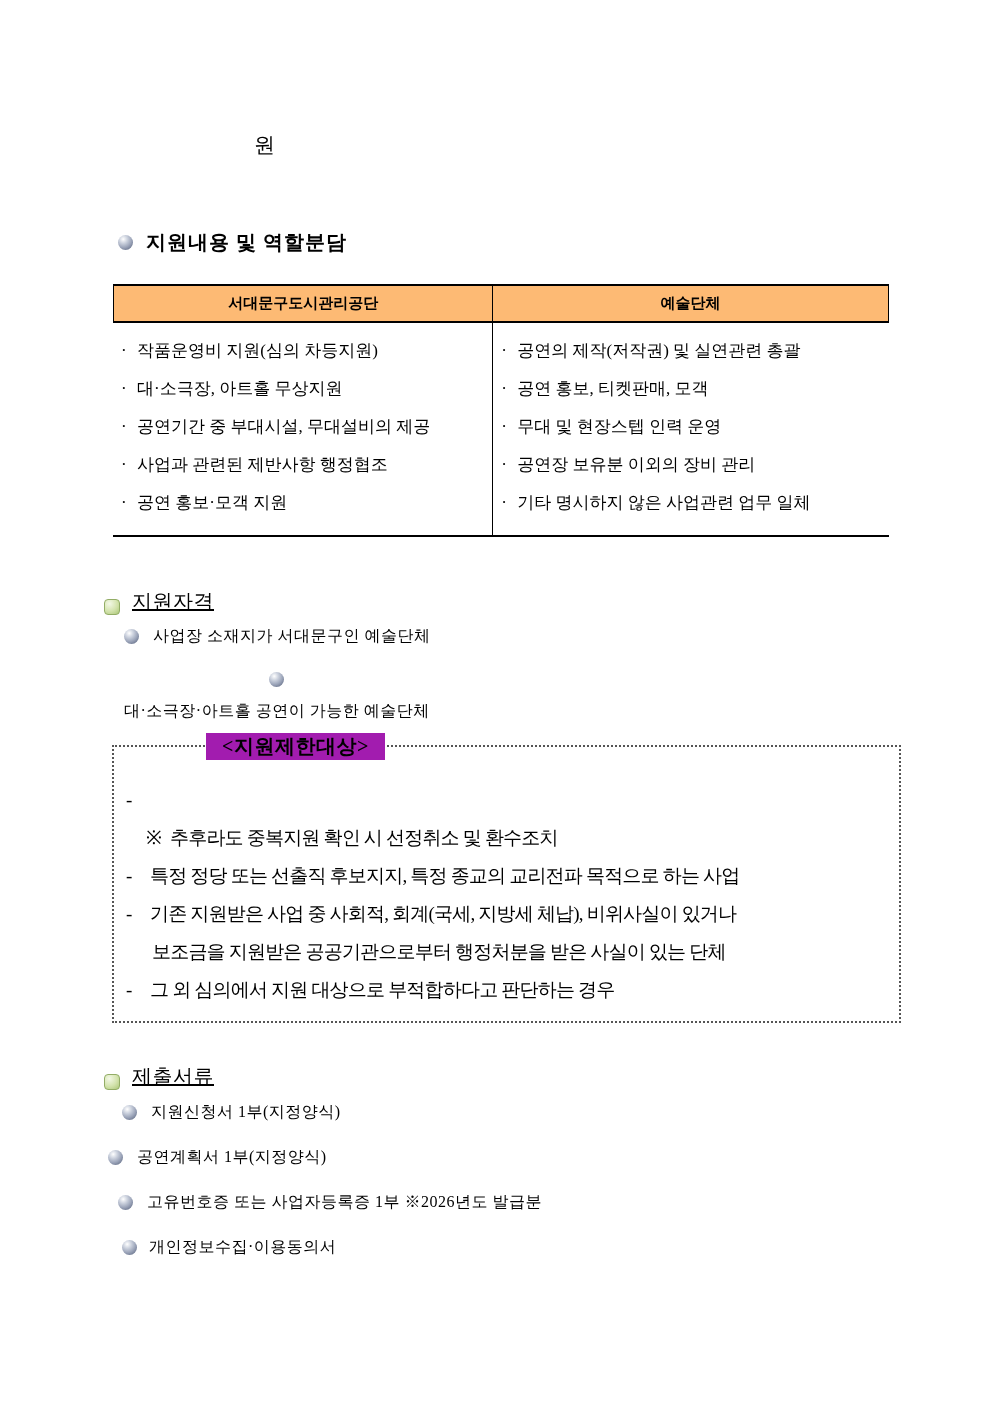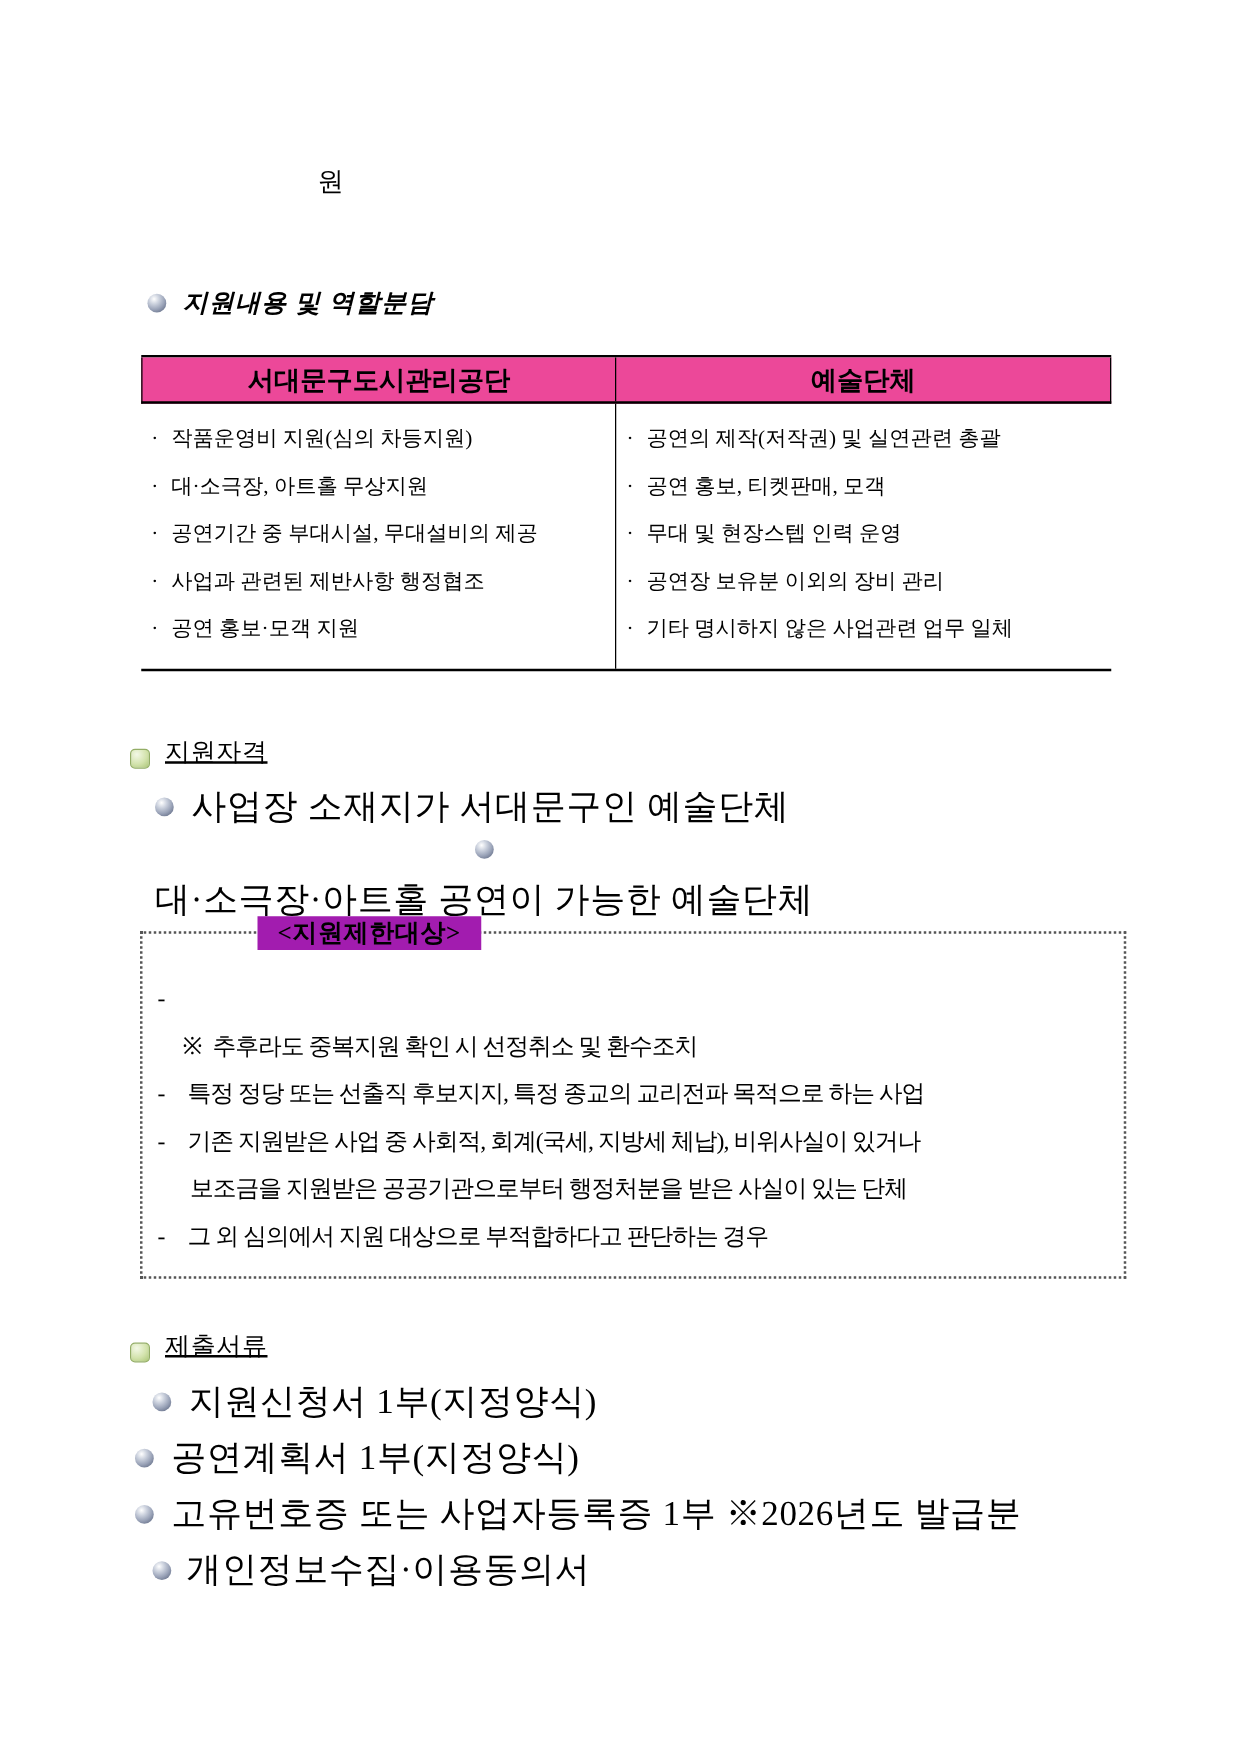--- a/index.html
+++ b/index.html
@@ -9,21 +9,21 @@
     font-family:"Liberation Serif","DejaVu Serif",serif;
     color:#000;
   }
 
   .stray { position:absolute; left:254px; top:131px; font-size:21px; }
 
   
   .sec1-head {
     position:absolute; left:118px; top:229px;
     display:flex; align-items:center; gap:13px;
-    font-size:20px; font-weight:bold; letter-spacing:1px;font-style:italic;
+    font-size:20px; font-weight:bold; letter-spacing:1px;
   }
 
   
   .sphere {
     width:15px; height:15px; border-radius:50%; flex:0 0 15px;
     background:radial-gradient(circle at 35% 28%, #ffffff 0%, #ccd2de 28%, #9aa3b8 58%, #6e7890 82%, #565f78 100%);
   }
   
   .gsquare {
     width:16px; height:16px; border-radius:4px; flex:0 0 16px;
@@ -31,23 +31,23 @@
     background:radial-gradient(circle at 32% 26%, #f3f8e6 0%, #d3e3ad 55%, #abc677 100%);
   }
 
   
   .rtable {
     position:absolute; left:113px; top:284px; width:776px;
     border-top:2px solid #000; border-bottom:2px solid #000;
   }
   .rt-head {
     display:flex; height:37px; 
-    background:#ec4899; border-bottom:2px solid #000;
+    background:#fdba74; border-bottom:2px solid #000;
     border-left:1px solid #000; border-right:1px solid #000;
-    font-weight:bold; font-size:21px;
+    font-weight:bold; font-size:15px;
   }
   .rt-th { text-align:center; }
   .rt-th.c1 { width:49%; border-right:1px solid #000; align-self:stretch; display:flex; align-items:center; justify-content:center; }
   .rt-th.c2 { width:51%; align-self:stretch; display:flex; align-items:center; justify-content:center;font-family:Liberation Serif, serif; }
   .rt-body { display:flex; }
   .rt-td { padding:9px 4px 13px 8px; }
   .rt-td.c1 { width:49%; border-right:1px solid #000; }
   .rt-td.c2 { width:51%; }
   .cell-item {
     font-size:17px; line-height:38px; white-space:nowrap;
@@ -55,30 +55,30 @@
   }
   .cell-item .dot { width:16px; text-align:left; flex:0 0 16px; }
 
   
   .blk-head {
     display:flex; align-items:flex-end; gap:12px;
     font-size:20px; letter-spacing:0.5px;text-decoration:underline;
   }
   .blk-item {
     display:flex; align-items:center; gap:14px;
-    font-size:28px; letter-spacing:0.5px; white-space:nowrap;
+    font-size:16px; letter-spacing:0.5px; white-space:nowrap;
   }
   #eligibility { position:absolute; left:104px; top:588px; }
   #eligibility .blk-item.i0 { position:absolute; left:20px; top:38px; }
   #eligibility .blk-item.i1 { position:absolute; left:20px; top:84px;flex-direction:column; }
 
   #documents { position:absolute; left:104px; top:1063px; }
   #documents .blk-item.i0 { position:absolute; left:18px; top:39px; }
   #documents .blk-item.i1 { position:absolute; left:4px; top:84px; }
-  #documents .blk-item.i2 { position:absolute; left:4px; top:129px; }
+  #documents .blk-item.i2 { position:absolute; left:14px; top:129px; }
   #documents .blk-item.i3 { position:absolute; left:18px; top:174px;gap:12px; }
 
   
   .rbox {
     position:absolute; left:112px; top:745px; width:789px;
     border:2px dotted #555;
     padding:34px 10px 12px 12px;
   }
   .rbox-legend {
     position:absolute; top:-14px; left:92px;

